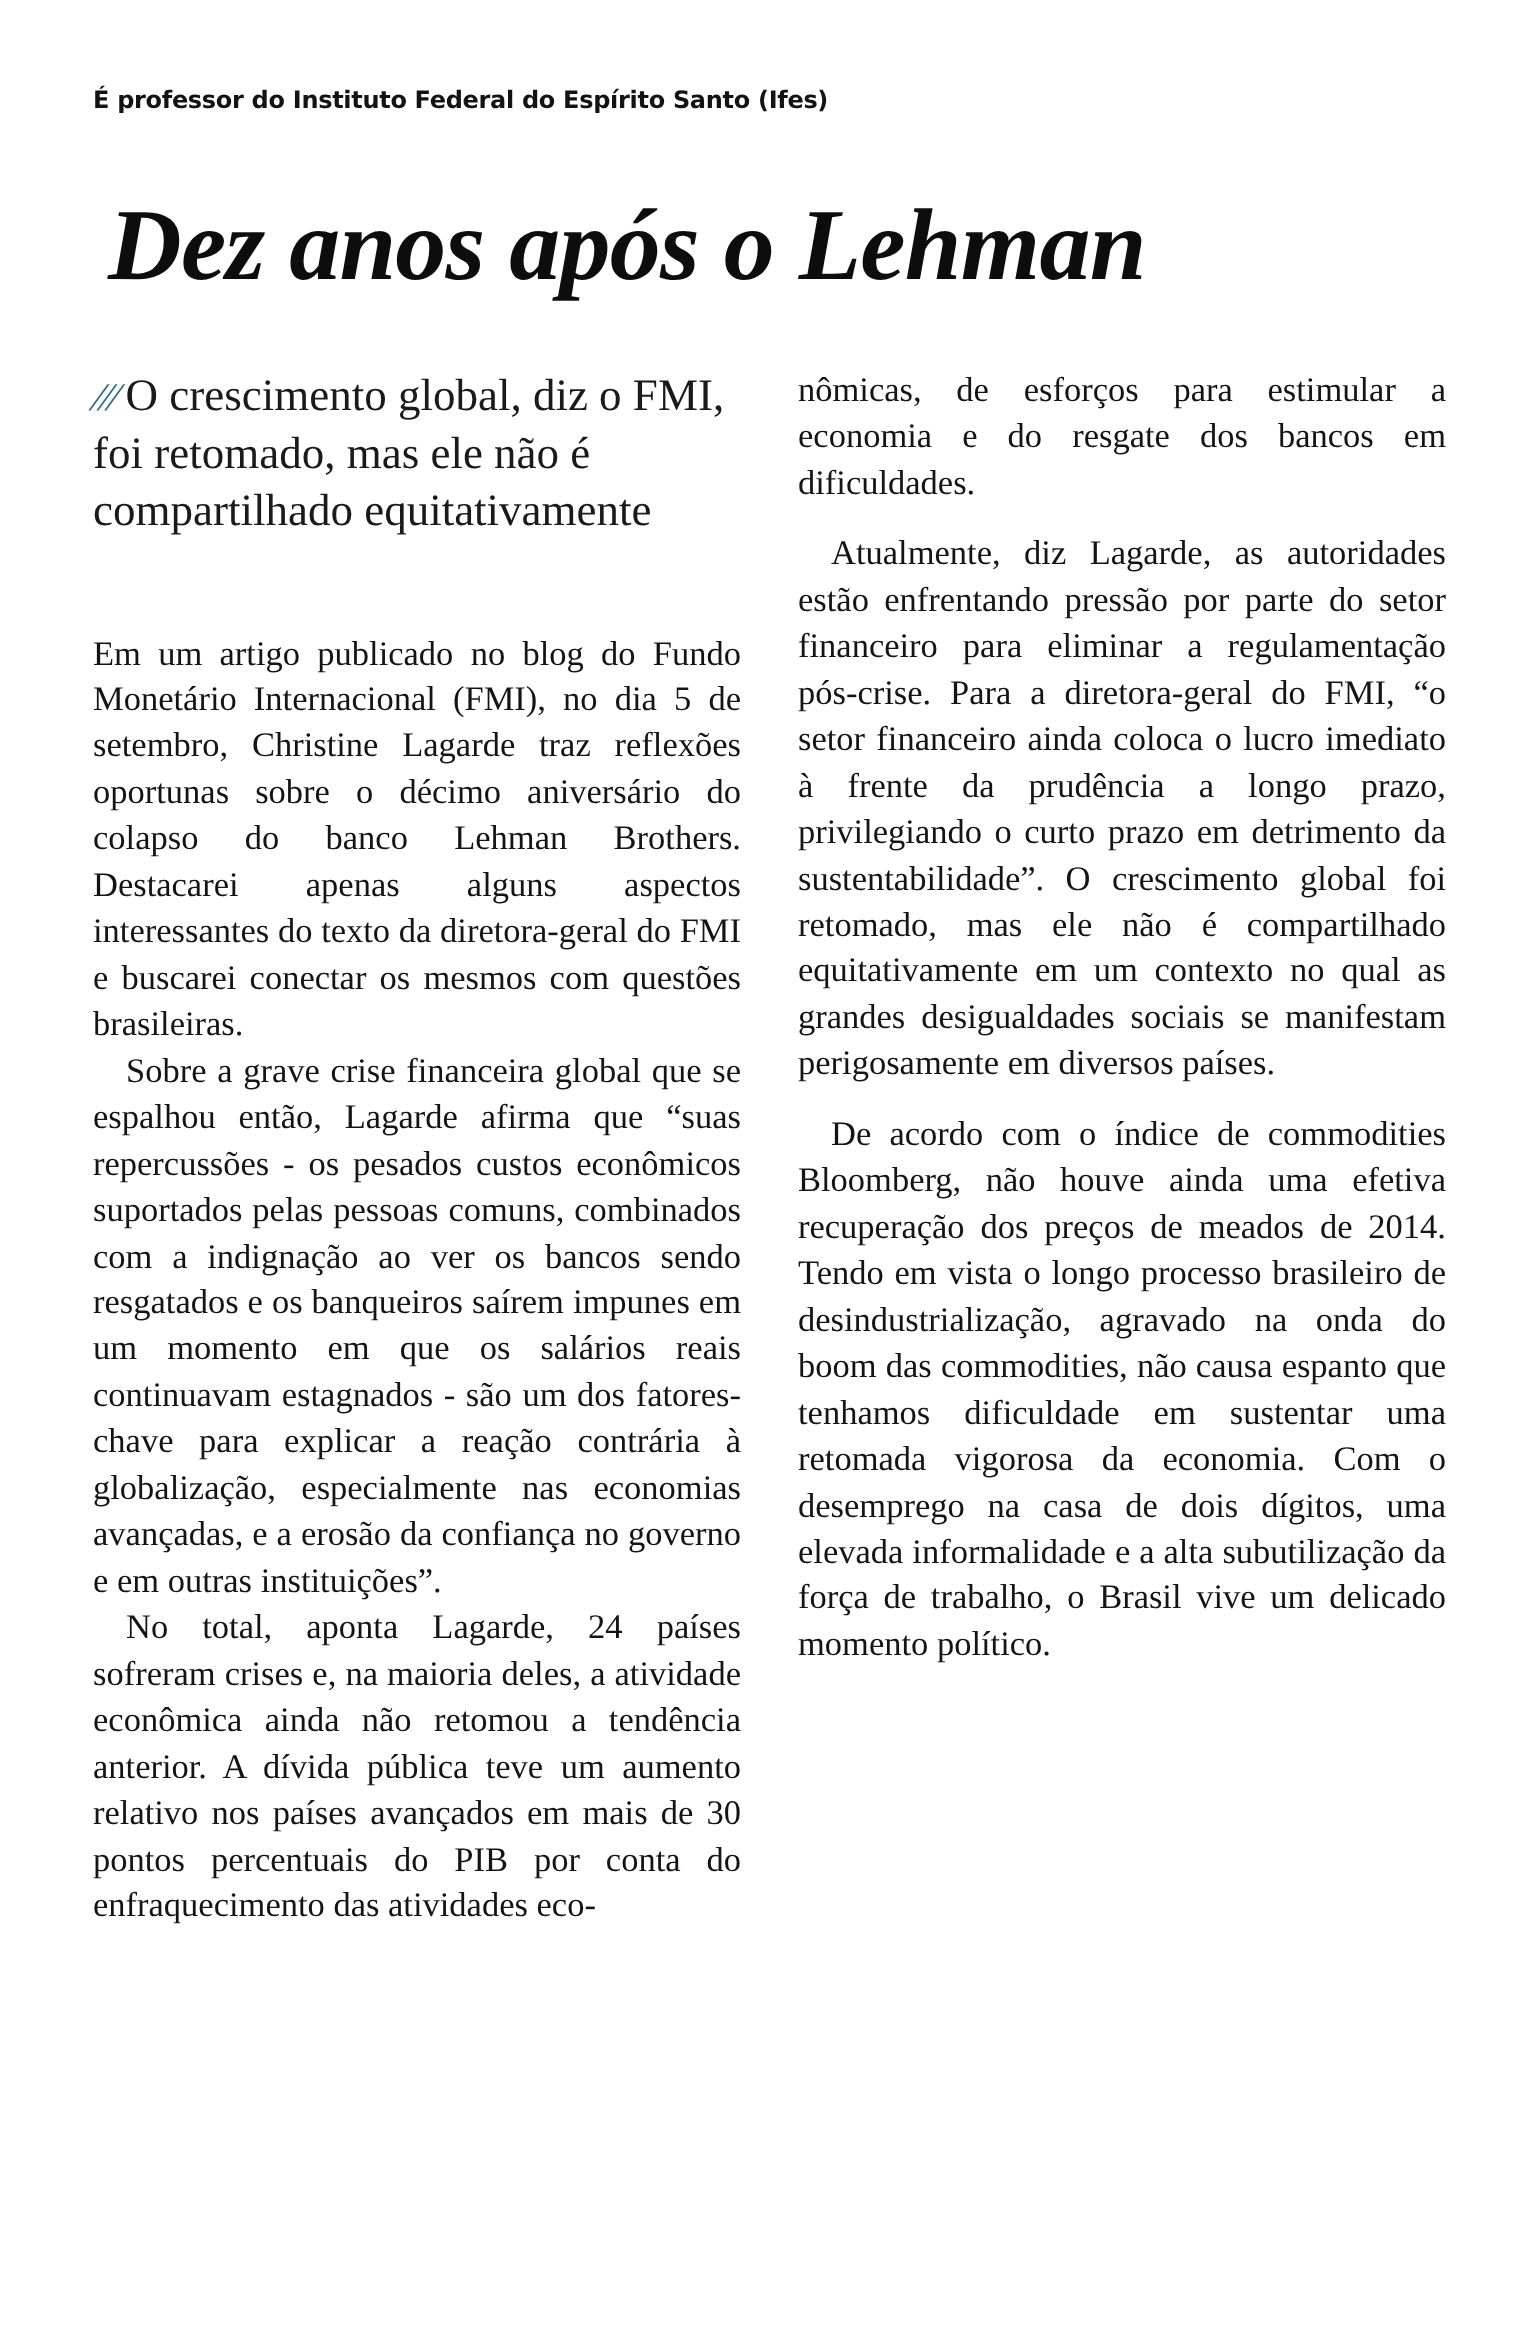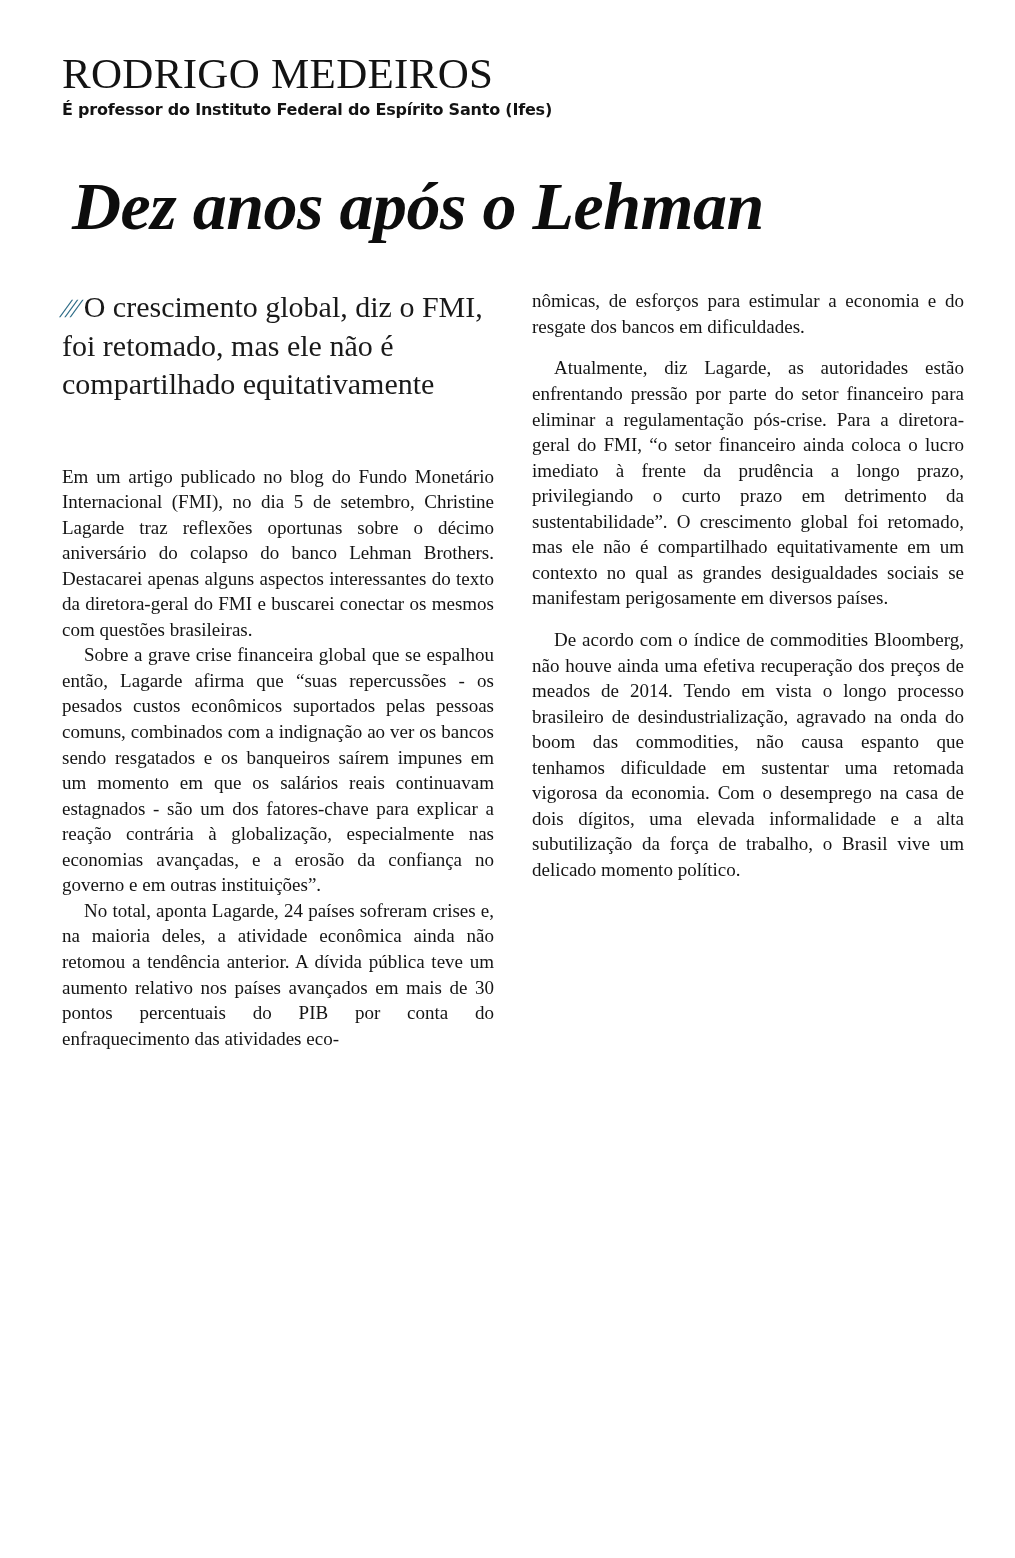--- a/index.html
+++ b/index.html
@@ -77,21 +77,21 @@
     font-size: 26px;
     letter-spacing: -2px;
     margin-right: 6px;
     font-style: italic;
     display: inline-block;
     transform: skewX(-12deg);
   }
 
   p.body-text {
     font-family: "Liberation Serif", serif;
-    font-size: 19px;
+    font-size: 23px;
     line-height: 1.345;
     text-align: justify;
     margin: 0;
     color: #141414;
     hyphens: manual;
   }
   p.body-text.indent {
     text-indent: 22px;
   }
   .col-left p.first-body {
@@ -100,21 +100,20 @@
   .col-right p.body-text + p.body-text {
     margin-top: 16px;
   }
 </style>
 </head>
 <body>
 
 <div class="page">
 
   <header>
-    <h1 class="byline-name">RODRIGO MEDEIROS</h1>
     <div class="byline-role">É professor do Instituto Federal do Espírito Santo (Ifes)</div>
   </header>
 
   <h2 class="headline">Dez anos após o Lehman</h2>
 
   <div class="body-area">
 
     <div class="col col-left">
       <p class="lead"><span class="glyph">///</span><span>O crescimento global, diz o FMI, foi retomado, mas ele não é compartilhado equitativamente</span></p>
 

